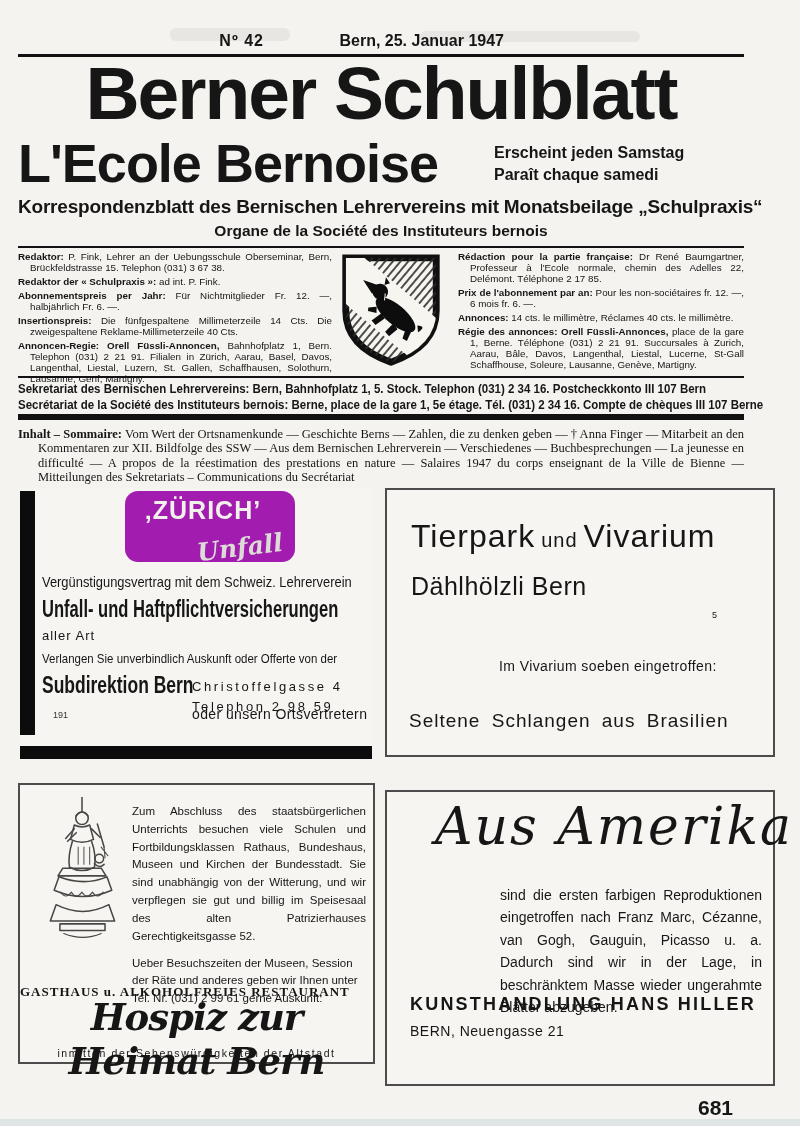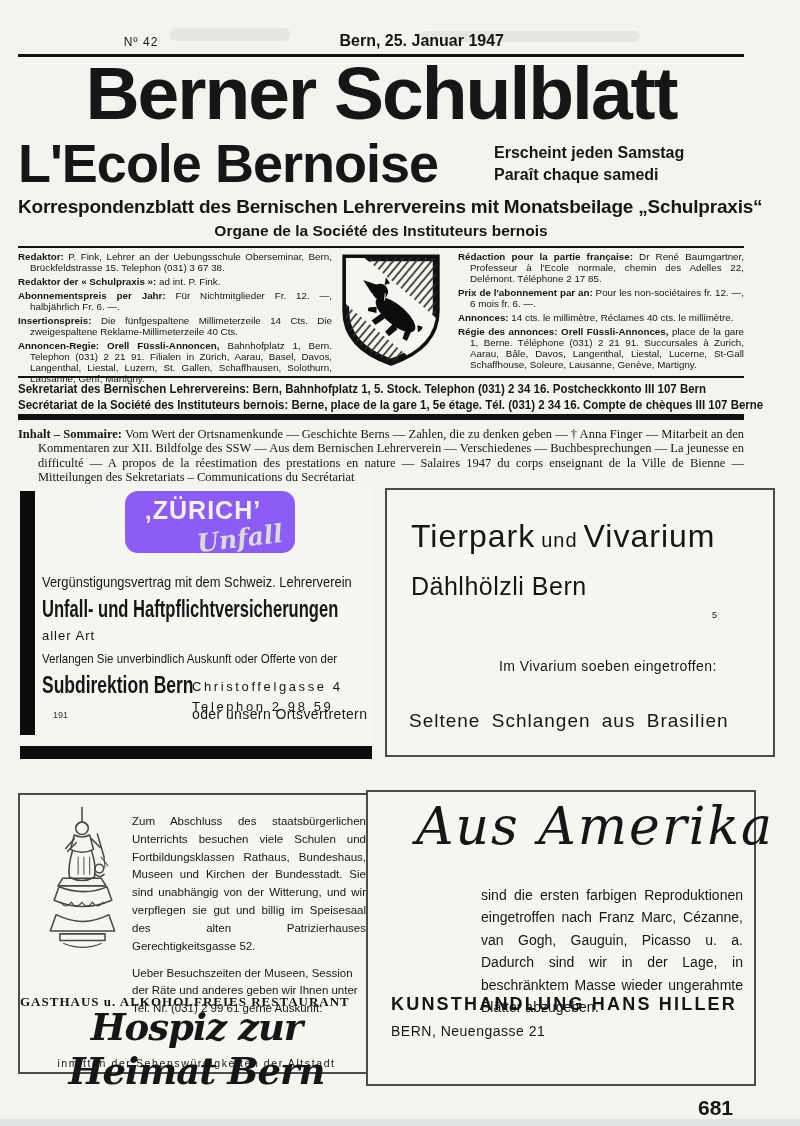--- a/index.html
+++ b/index.html
@@ -3,21 +3,21 @@
 <meta charset="utf-8">
 <style>
   html,body{margin:0;padding:0;background:#d8d8d4;}
   .page{position:relative;width:800px;height:1126px;margin:0 auto;background:#f4f3ef;
         font-family:"Liberation Sans",sans-serif;color:#161616;overflow:hidden;}
   .rule{position:absolute;left:18px;width:726px;background:#121212;}
 
   
   .hdr-row{position:absolute;left:18px;top:32px;width:726px;display:flex;align-items:baseline;}
   .hdr-vol{font-size:15px;width:240px;}
-  .hdr-issue{font-size:12px;font-weight:normal;width:246px;text-align:center;letter-spacing:1px;}
+  .hdr-issue{font-size:16px;font-weight:bold;width:246px;text-align:right;letter-spacing:1px;}
   .hdr-date{font-size:16px;font-weight:bold;width:240px;text-align:right;}
 
   .title-de{position:absolute;left:18px;top:56px;width:726px;font-size:75px;font-weight:bold;
             letter-spacing:-2px;text-align:center;white-space:nowrap;line-height:1;}
   .title-row{position:absolute;left:18px;top:139px;width:726px;display:flex;align-items:flex-end;gap:44px;}
   .title-fr{font-size:54px;font-weight:bold;line-height:.92;white-space:nowrap;letter-spacing:-1px;}
   .sched{margin-left:12px;font-size:16px;font-weight:bold;line-height:1.35;padding-bottom:3px;white-space:nowrap;}
   .subtitle-de{position:absolute;left:18px;top:196px;width:726px;text-align:center;font-weight:bold;font-size:19px;white-space:nowrap;letter-spacing:-0.2px;}
   .subtitle-fr{position:absolute;left:18px;top:222px;width:726px;text-align:center;font-weight:bold;font-size:15.5px;}
 
@@ -35,52 +35,52 @@
   .contents{position:absolute;left:18px;top:427px;width:726px;box-sizing:border-box;
             font-family:"Liberation Serif",serif;font-size:12.5px;line-height:1.14;
             text-align:justify;padding-left:20px;text-indent:-20px;}
 
   
   .adbox{position:absolute;background:#f6f5f1;box-sizing:border-box;}
   .bordered{border:2px solid #4c4c4c;}
   .ad-zurich{left:20px;top:488px;width:352px;height:271px;}
   .zx-leftbar{position:absolute;left:0;top:3px;width:15px;height:244px;background:#0c0c0c;}
   .zx-bottombar{position:absolute;left:0;bottom:0;width:100%;height:13px;background:#0c0c0c;}
-  .zx-logo{position:absolute;left:105px;top:3px;width:170px;height:62px;background:#8b5cf6;border-radius:13px;color:#f2f1ec;}
+  .zx-logo{position:absolute;left:105px;top:3px;width:170px;height:71px;background:#a21caf;border-radius:13px;color:#f2f1ec;}
   .zx-logo-l1{position:absolute;left:0;right:14px;top:5px;text-align:center;font-size:25px;font-weight:bold;letter-spacing:1px;}
   .zx-logo-l2{position:absolute;right:12px;bottom:0px;font-family:"DejaVu Serif",serif;font-style:italic;font-weight:bold;font-size:25px;transform:rotate(-7deg);color:#dcdcd6;}
   .zx-line1{position:absolute;left:22px;top:85px;font-size:15px;white-space:nowrap;transform:scaleX(.86);transform-origin:left;}
   .zx-headline{position:absolute;left:22px;top:108px;font-size:23px;font-weight:bold;white-space:nowrap;transform:scaleX(.72);transform-origin:left;}
   .zx-aller{position:absolute;left:22px;top:140px;font-size:13px;letter-spacing:1px;}
   .zx-line3{position:absolute;left:22px;top:163px;font-size:13.5px;white-space:nowrap;transform:scaleX(.85);transform-origin:left;}
   .zx-subd{position:absolute;left:22px;top:184px;font-size:23px;font-weight:bold;white-space:nowrap;transform:scaleX(.76);transform-origin:left;}
   .zx-addr{position:absolute;left:172px;top:189px;font-size:13px;letter-spacing:2.6px;line-height:1.5;white-space:nowrap;}
   .zx-num{position:absolute;left:33px;top:222px;font-size:9px;color:#333;}
   .zx-line4{position:absolute;left:172px;top:218px;font-size:14px;letter-spacing:.4px;white-space:nowrap;}
 
   .ad-tierpark{left:385px;top:488px;width:390px;height:269px;}
   .tp-title{position:absolute;left:24px;top:28px;white-space:nowrap;letter-spacing:1px;}
   .tp-big{font-size:32px;}
   .tp-und{font-size:20px;margin:0 6px;}
   .tp-sub{position:absolute;left:24px;top:82px;font-size:25px;letter-spacing:.5px;}
   .tp-tiny{position:absolute;left:325px;top:120px;font-size:9px;}
   .tp-line1{position:absolute;left:112px;top:168px;font-size:14px;letter-spacing:.4px;white-space:nowrap;}
   .tp-line2{position:absolute;left:22px;top:220px;font-size:19px;letter-spacing:1px;word-spacing:5px;white-space:nowrap;}
 
-  .ad-hospiz{left:18px;top:783px;width:357px;height:281px;margin-top:10px;}
+  .ad-hospiz{left:18px;top:783px;width:357px;height:281px;}
   .hz-statue{position:absolute;left:14px;top:12px;width:96px;height:152px;}
   .hz-col{position:absolute;left:112px;top:18px;width:234px;font-size:11.5px;line-height:1.55;}
   .hz-col p{margin:0 0 9px;text-align:justify;}
   .hz-gasthaus{position:absolute;left:0;top:199px;width:100%;text-align:left;
                font-family:"Liberation Serif",serif;font-weight:bold;font-size:13px;letter-spacing:1px;}
   .hz-name{position:absolute;left:0;top:210px;width:100%;text-align:center;
            font-family:"DejaVu Serif",serif;font-style:italic;font-weight:bold;font-size:37px;letter-spacing:-1px;}
   .hz-tagline{position:absolute;left:0;top:262px;width:100%;text-align:center;font-size:10.5px;letter-spacing:1.6px;white-space:nowrap;}
 
-  .ad-amerika{left:366px;top:790px;width:390px;height:296px;}
+  .ad-amerika{left:385px;top:790px;width:390px;height:296px;}
   .am-head{position:absolute;left:48px;top:4px;font-family:"DejaVu Serif",serif;font-style:italic;font-size:52px;letter-spacing:2px;white-space:nowrap;}
   .am-body{position:absolute;left:113px;top:92px;width:262px;font-size:14px;line-height:1.6;text-align:justify;}
   .am-store{position:absolute;left:23px;top:202px;font-weight:bold;font-size:18px;letter-spacing:2.2px;white-space:nowrap;}
   .am-addr{position:absolute;left:23px;top:231px;font-size:14px;letter-spacing:.5px;}
 
   .pageno{position:absolute;left:698px;top:1096px;font-family:Liberation Sans, sans-serif;font-weight:bold;font-size:21px;}
   .scan-bottom{position:absolute;left:0;bottom:0;width:100%;height:7px;background:#dfe4e4;}
   .smudge{position:absolute;background:rgba(120,120,120,.1);border-radius:6px;}
 </style>
 </head>

